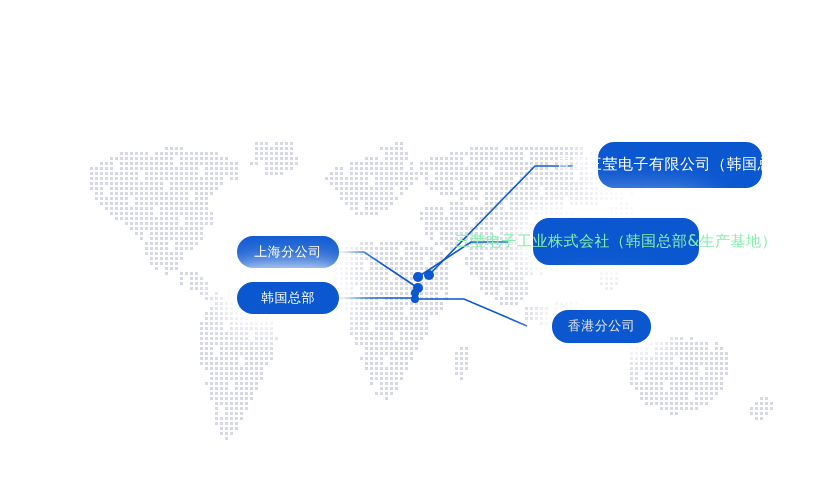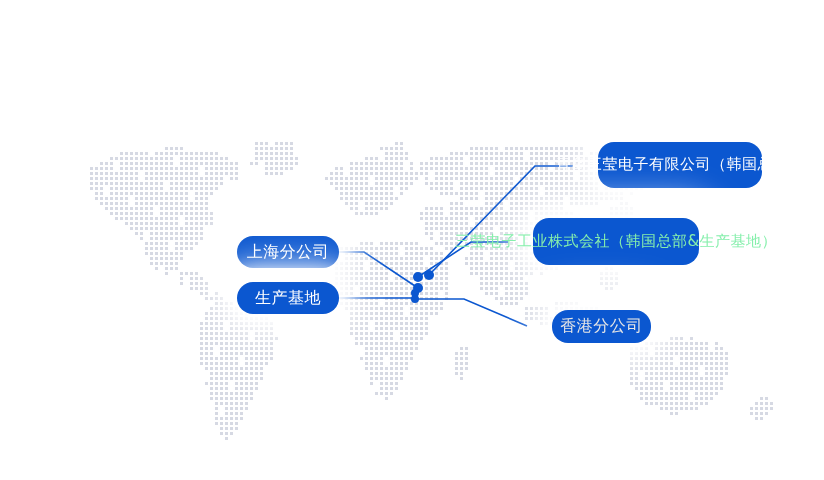--- a/index.html
+++ b/index.html
@@ -58,21 +58,21 @@
     text-align: center;
     line-height: 1.28;
     letter-spacing: 0.5px;
     white-space: nowrap;
     box-shadow:
       0 0 18px 10px rgba(255,255,255,0.95),
       0 0 34px 20px rgba(255,255,255,0.70);
     margin-left: 25px;
   }
   .label-box .line { display: block; }
-  .lb-small { font-size: 16px; }
+  .lb-small { font-size: 13px; }
   .lb-large { font-size: 15px; }
 </style>
 </head>
 <body>
 
 <div id="stage">
 
   <div id="map-layer">
     <svg id="map-svg" width="824" height="480" viewBox="0 0 824 480">
       <g id="map-dots">
@@ -2692,20 +2692,20 @@
         <span class="line">（韩国总部）</span>
       </div>
       <div class="label-box lb-large" style="left: 508px; top: 218px; width: 166px; height: 47px; background: rgb(11, 87, 208); color: #86efac;">
         <span class="line">三莹电子工业株式会社</span>
         <span class="line">（韩国总部&amp;生产基地）</span>
       </div>
       <div class="label-box lb-small" style="left: 212px; top: 236px; width: 102px; height: 32px; background: rgb(11, 87, 208); color: rgb(255, 255, 255);">
         <span class="line">上海分公司</span>
       </div>
       <div class="label-box lb-small" style="left: 212px; top: 282px; width: 102px; height: 32px; background: rgb(11, 87, 208); color: rgb(255, 255, 255);">
-        <span class="line">生产基地</span>
+        <span class="line">韩国总部</span>
       </div>
       <div class="label-box lb-small" style="left: 527px; top: 310px; width: 99px; height: 33px; background: rgb(11, 87, 208); color: #e5e5e5;">
         <span class="line">香港分公司</span>
       </div>
     </div>
 
 </div>
 
 </body></html>

